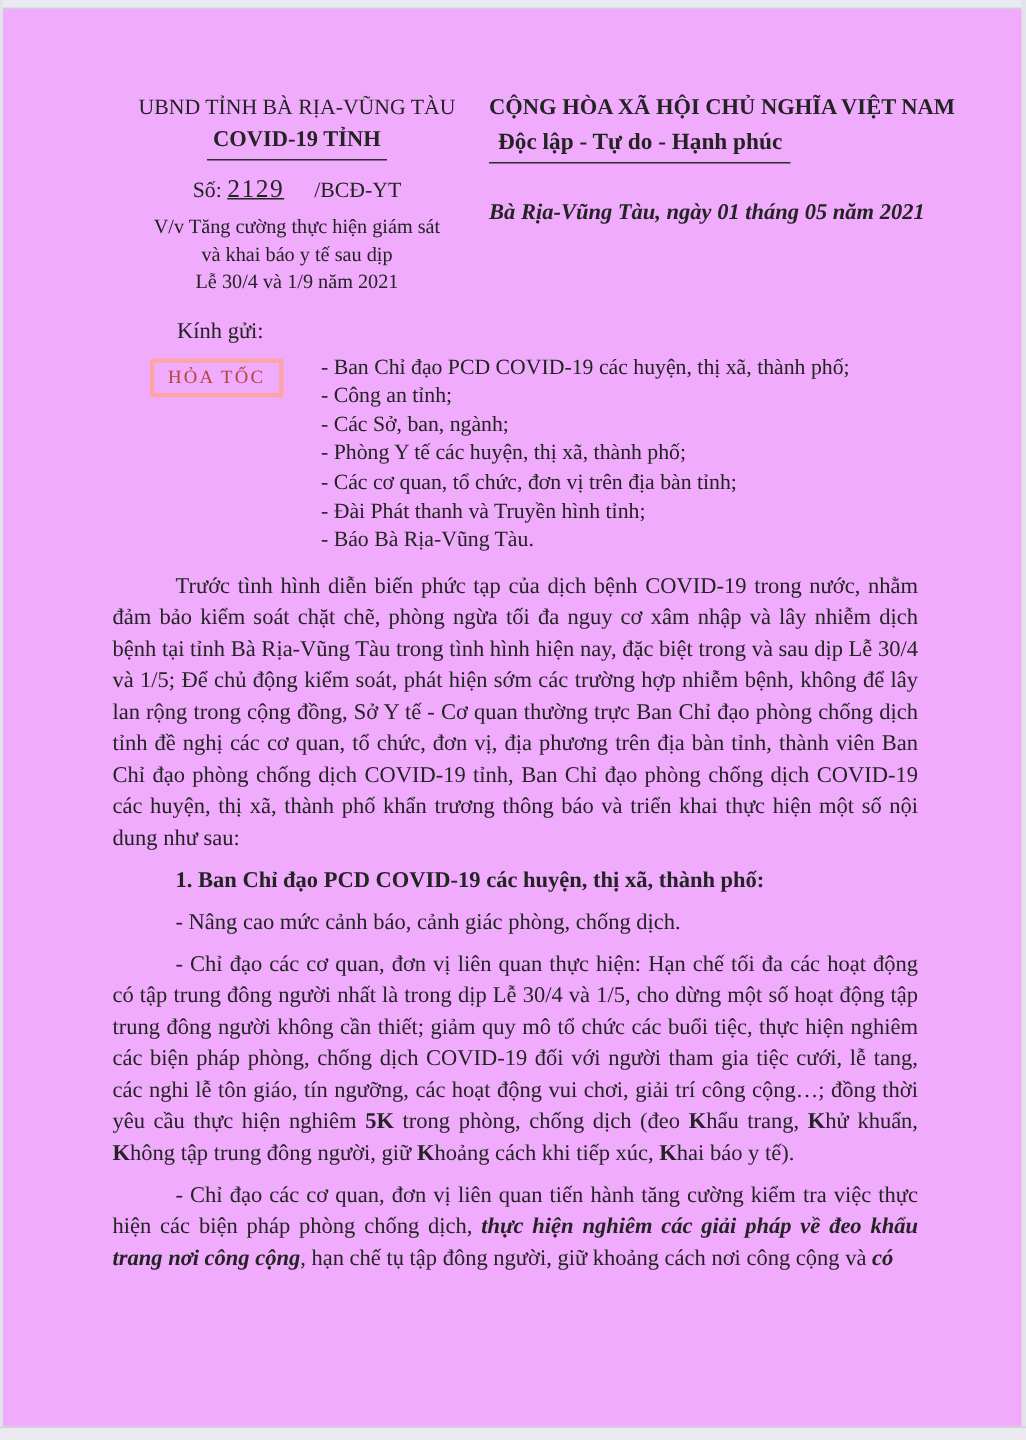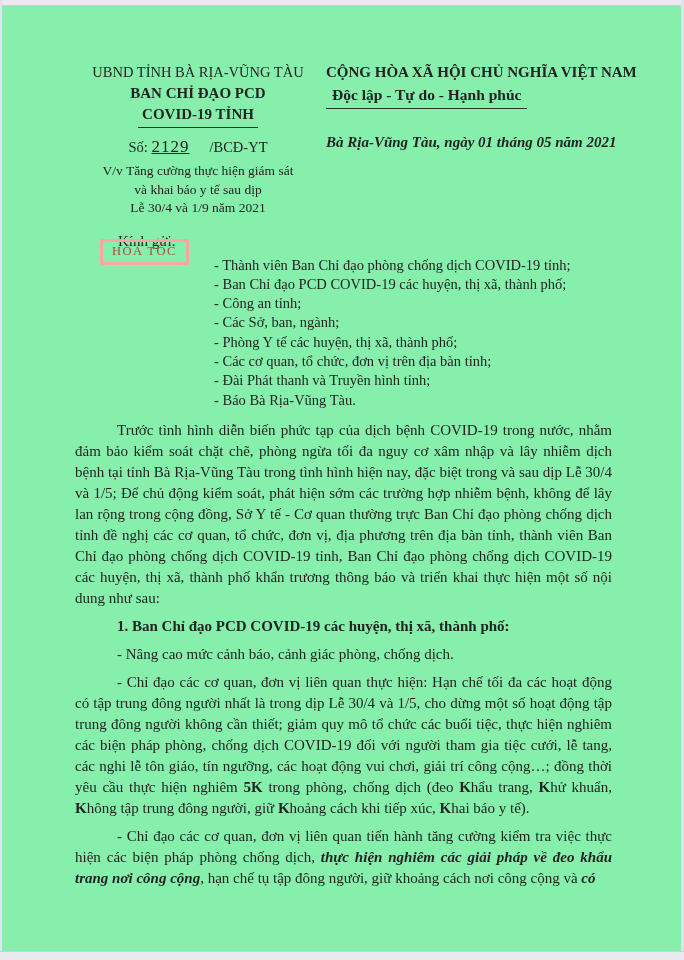--- a/index.html
+++ b/index.html
@@ -1,17 +1,17 @@
 <!DOCTYPE html>
 <html><head>
 <meta charset="utf-8">
 <style>
   html,body{margin:0;padding:0;background:#f2f2f5;}
   .sheet{
-    position:relative;width:684px;height:960px;background:#86efac;
+    position:relative;width:684px;height:960px;background:#f0abfc;
     overflow:hidden;font-family:"Liberation Serif",serif;color:#232323;
     box-sizing:border-box;margin:0 auto;
   }
   .chrome-top{position:absolute;top:0;left:0;right:0;height:5px;background:#e9e9ef;border-bottom:1px solid #cfcfda;}
   .chrome-bottom{position:absolute;bottom:0;left:0;right:0;height:8px;background:#e9e9ef;border-top:1px solid #cfcfda;}
   .chrome-left{position:absolute;top:0;bottom:0;left:0;width:2px;background:#e2e2e9;}
   .chrome-right{position:absolute;top:0;bottom:0;right:0;width:3px;background:#e2e2e9;}
 
   .header{display:flex;padding:62px 58px 0 70px;}
   .h-left{width:256px;text-align:center;flex:none;}
@@ -48,42 +48,40 @@
 <body>
 
 <div class="sheet">
   <div class="chrome-top"></div>
   <div class="chrome-left"></div>
   <div class="chrome-right"></div>
 
   <div class="header">
     <div class="h-left">
       <div class="org1">UBND TỈNH BÀ RỊA-VŨNG TÀU</div>
-      <div class="org2">BAN CHỈ ĐẠO PCD</div>
       <div class="org3"><span class="u-short">COVID-19 TỈNH</span></div>
       <div class="so-line"><span>Số:</span> <span class="so-num">2129</span><span class="so-suffix">/BCĐ-YT</span></div>
       <div class="subject">
         <div>V/v Tăng cường thực hiện giám sát</div>
         <div>và khai báo y tế sau dịp</div>
         <div>Lễ 30/4 và 1/9 năm 2021</div>
       </div>
     </div>
     <div class="h-right">
       <div class="nat1">CỘNG HÒA XÃ HỘI CHỦ NGHĨA VIỆT NAM</div>
       <div class="nat2"><span class="u-short">Độc lập - Tự do - Hạnh phúc</span></div>
       <div class="date-line">Bà Rịa-Vũng Tàu, ngày 01 tháng 05 năm 2021</div>
     </div>
   </div>
 
   <div class="kinh">Kính gửi:</div>
 
   <div class="stamp">HỎA TỐC</div>
 
   <div class="recipients">
-      <div class="recipient">- Thành viên Ban Chỉ đạo phòng chống dịch COVID-19 tỉnh;</div>
       <div class="recipient">- Ban Chỉ đạo PCD COVID-19 các huyện, thị xã, thành phố;</div>
       <div class="recipient">- Công an tỉnh;</div>
       <div class="recipient">- Các Sở, ban, ngành;</div>
       <div class="recipient">- Phòng Y tế các huyện, thị xã, thành phố;</div>
       <div class="recipient">- Các cơ quan, tổ chức, đơn vị trên địa bàn tỉnh;</div>
       <div class="recipient">- Đài Phát thanh và Truyền hình tỉnh;</div>
       <div class="recipient">- Báo Bà Rịa-Vũng Tàu.</div>
     </div>
 
   <div class="body">

